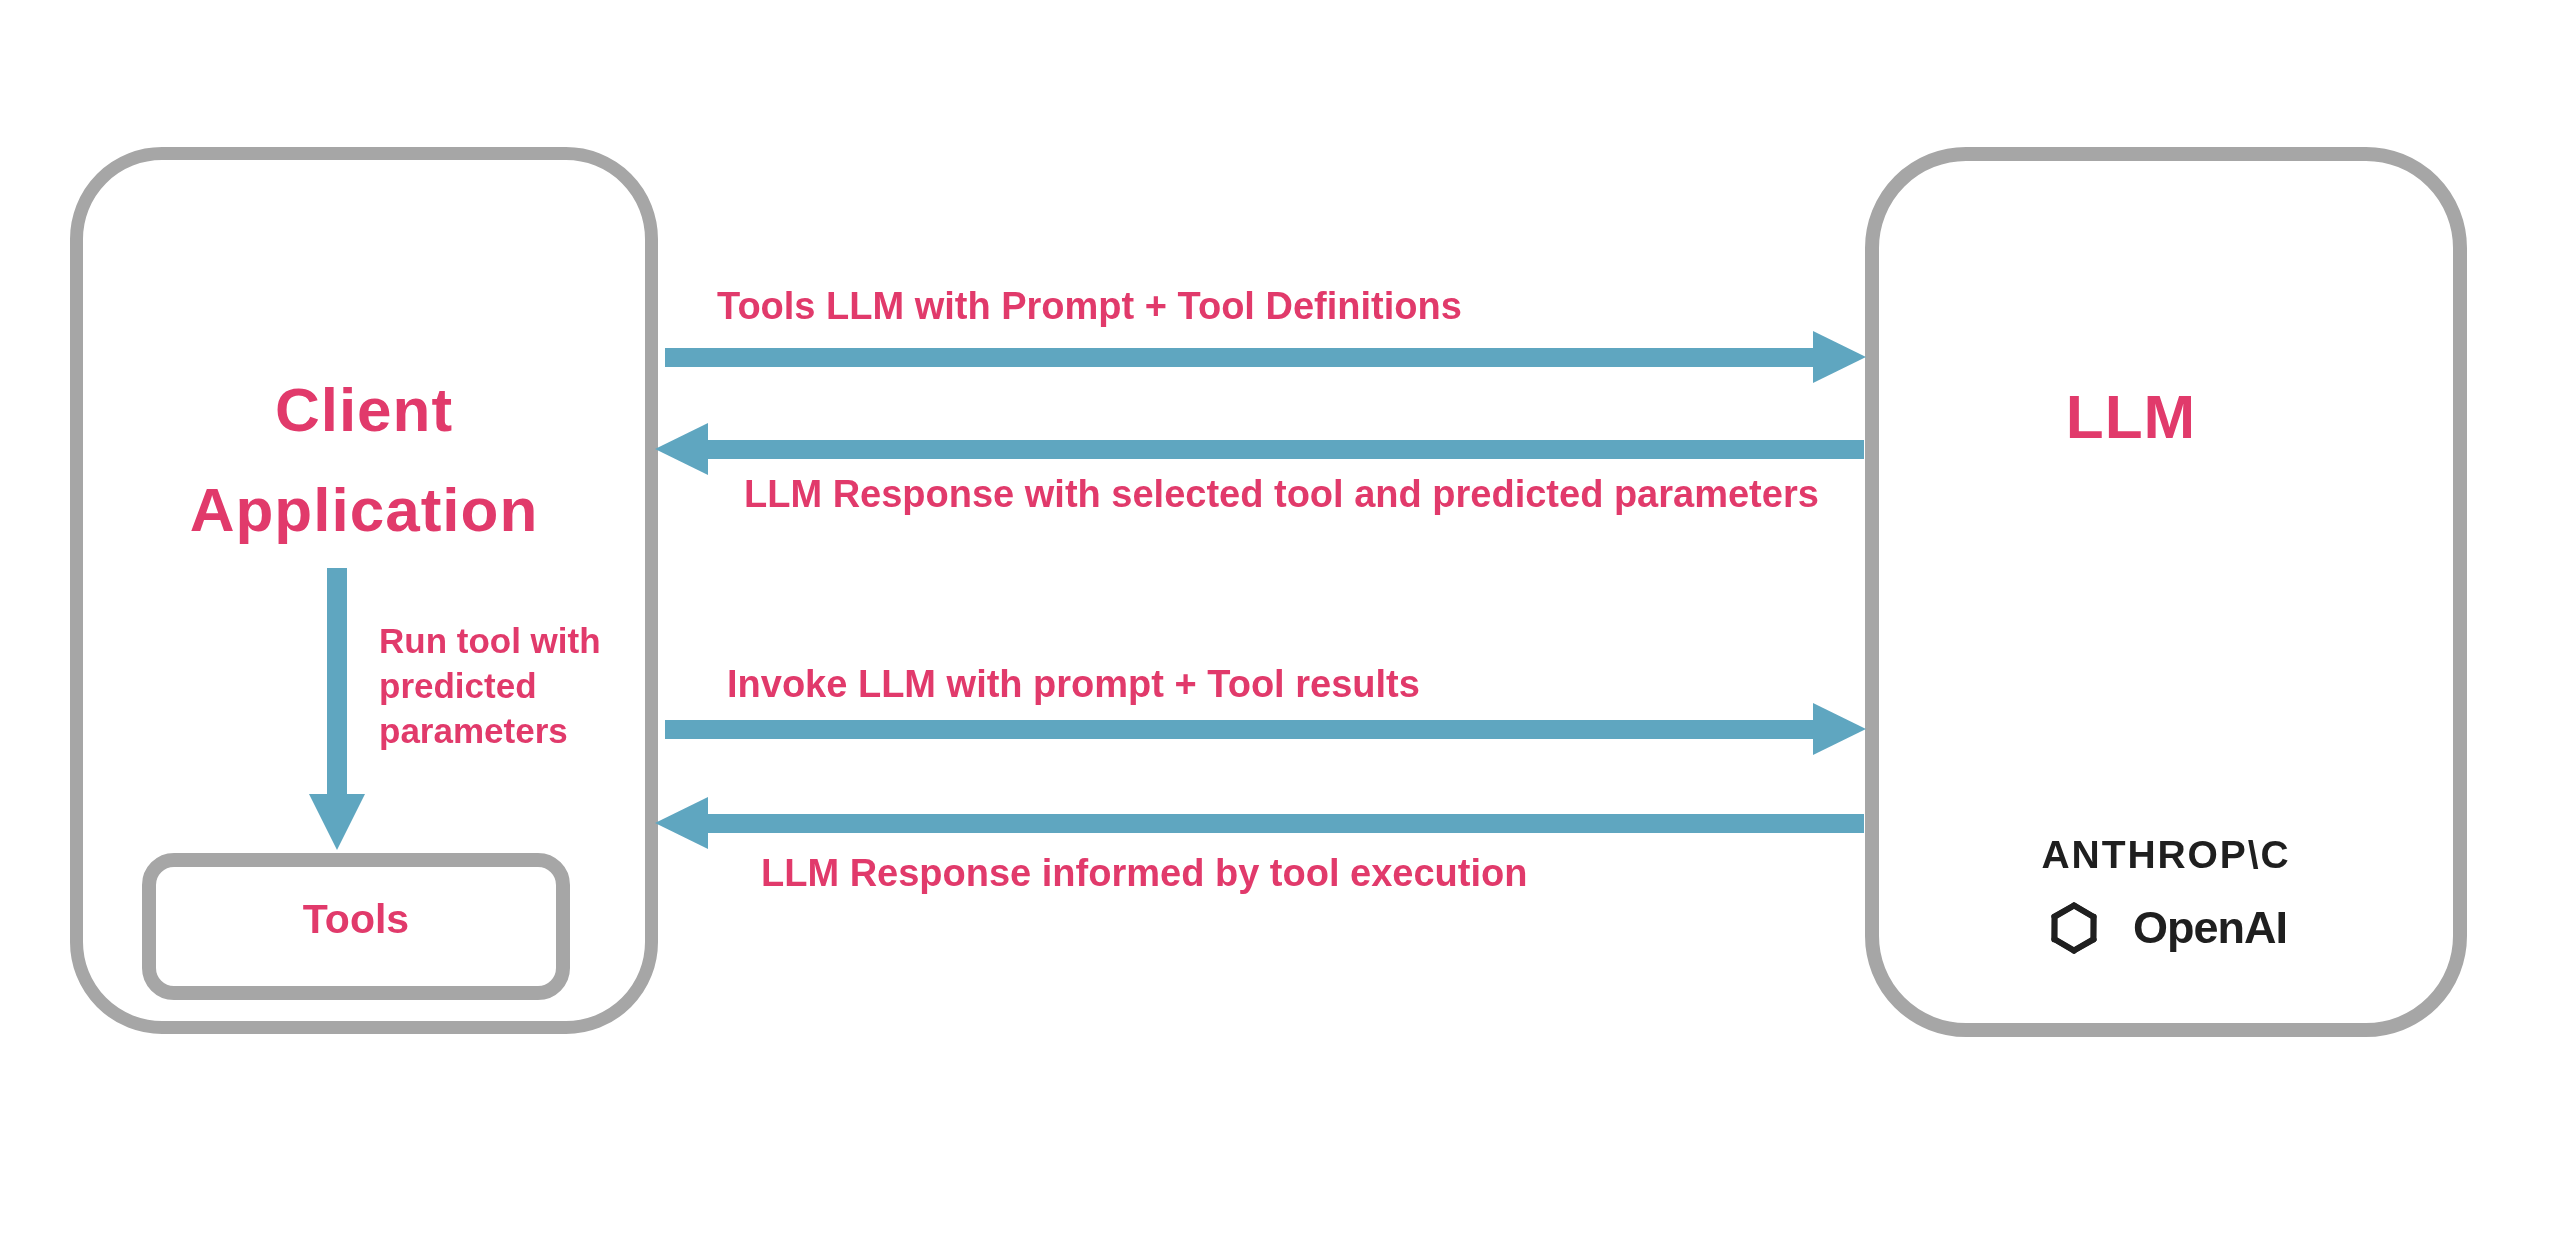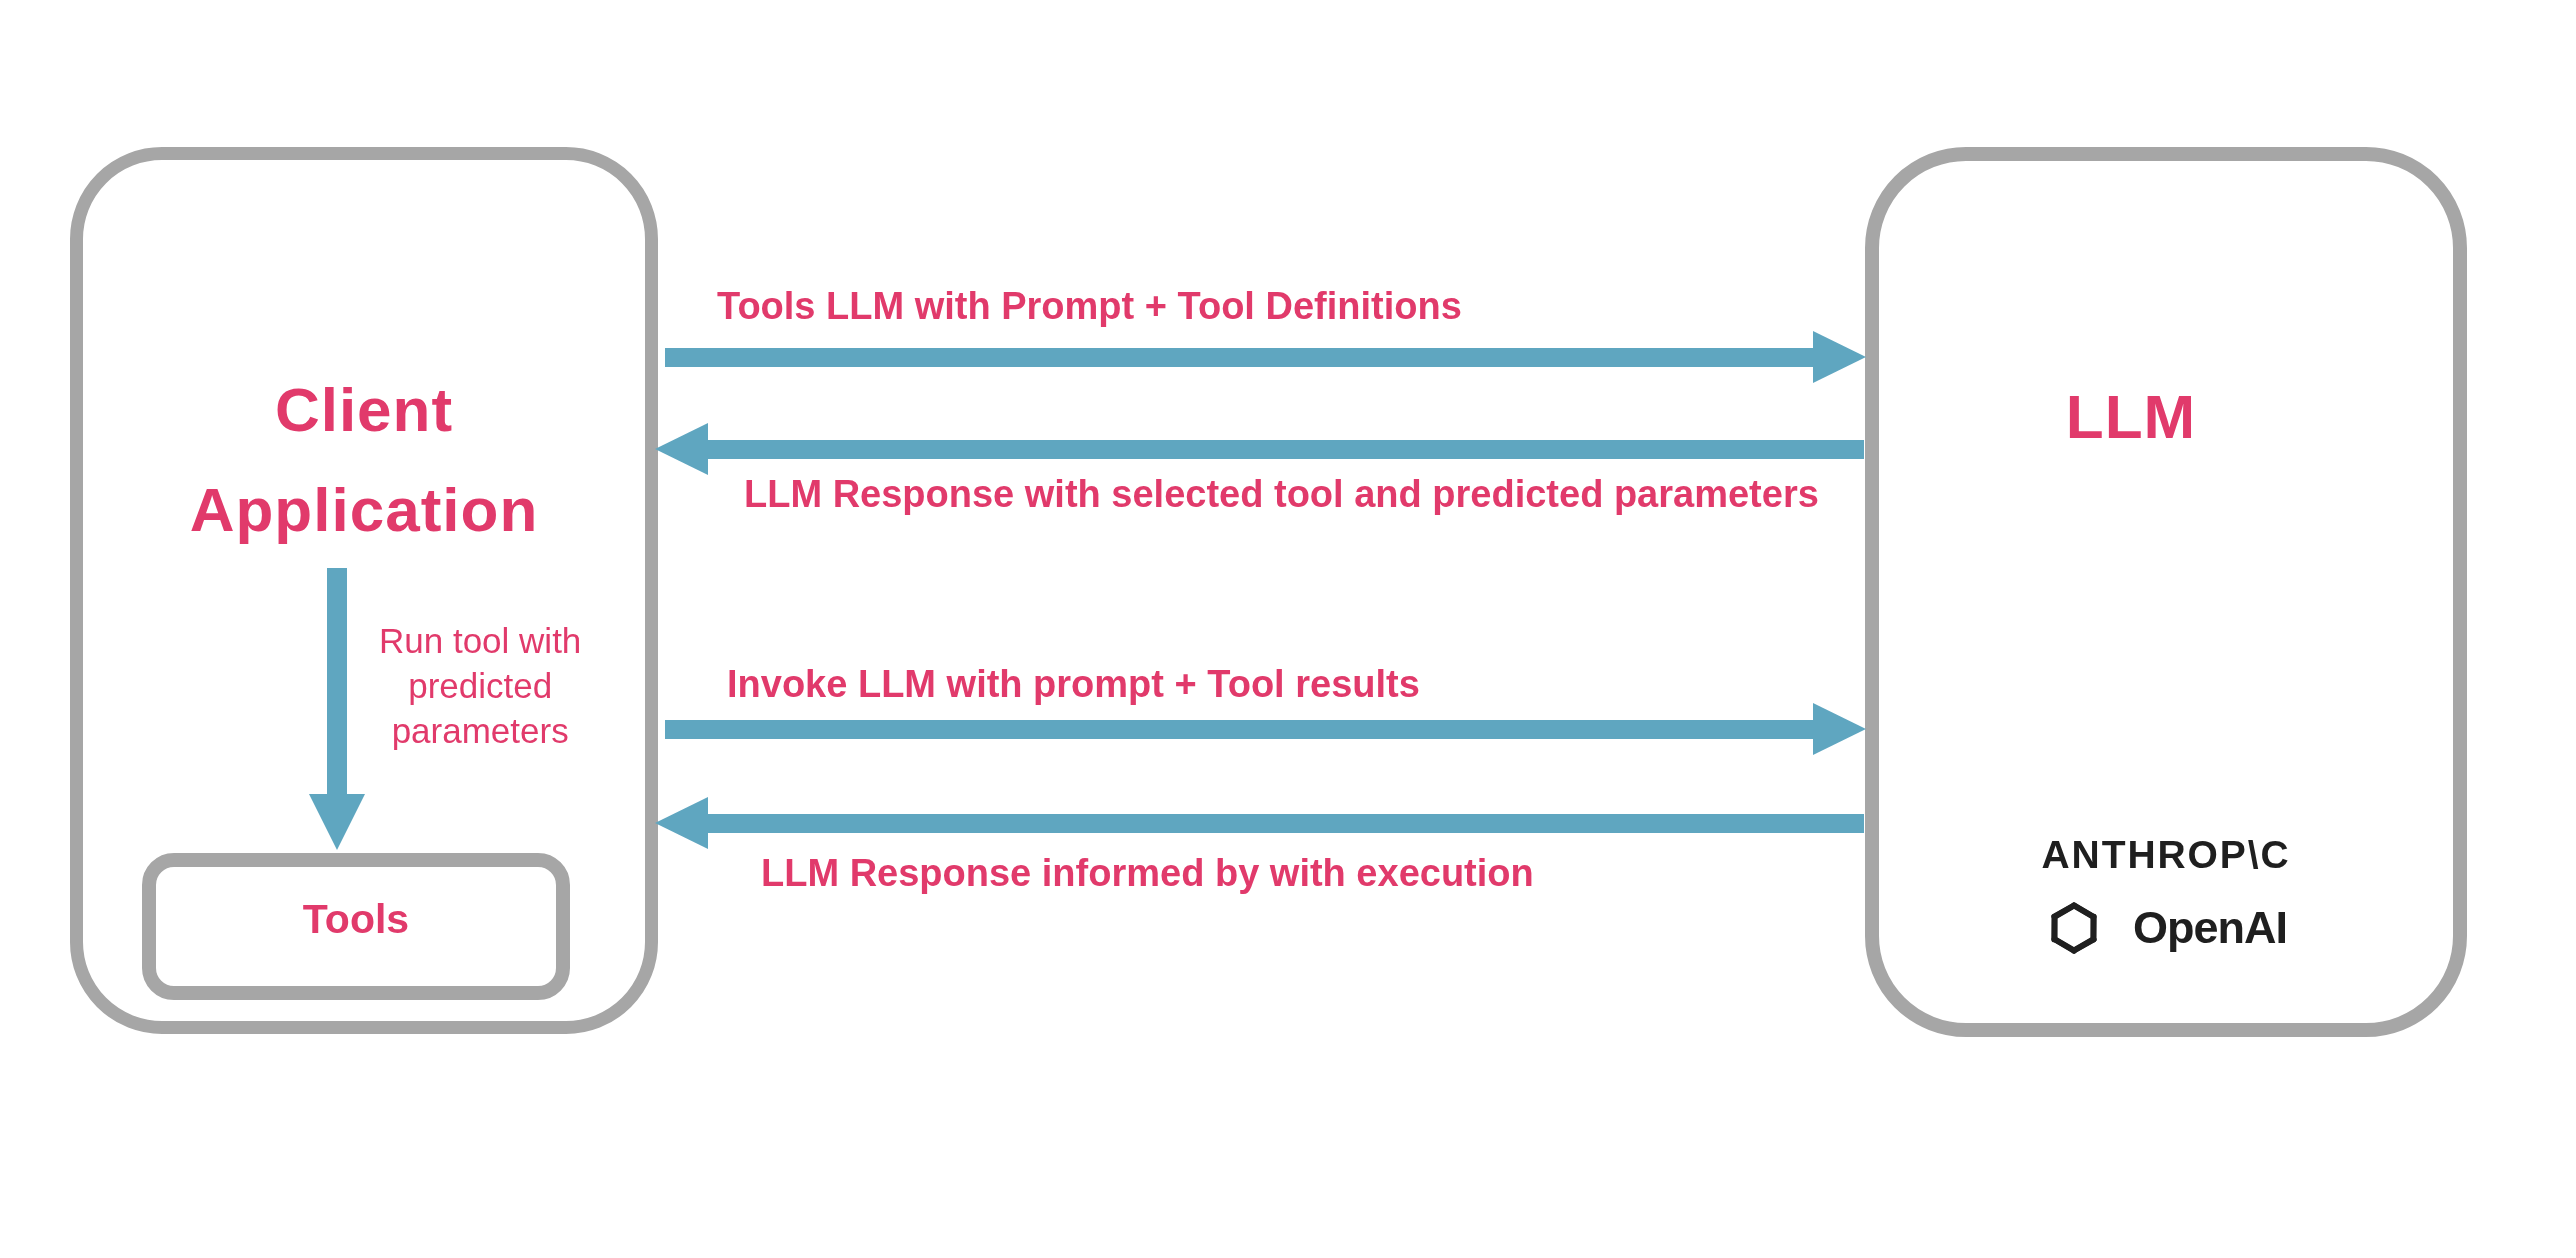--- a/index.html
+++ b/index.html
@@ -63,21 +63,21 @@
   .varrow-head{
     position:absolute;left:309px;top:794px;
     width:0;height:0;
     border-left:28px solid transparent;
     border-right:28px solid transparent;
     border-top:56px solid var(--blue);
   }
   .run-label{
     position:absolute;left:379px;top:618px;
     color:var(--pink);
-    font-size:35px;font-weight:normal;line-height:45px;text-align:center;
+    font-size:35px;font-weight:bold;line-height:45px;
   }
 
   
   .shaft{position:absolute;height:19.3px;background:var(--blue);}
   .head{position:absolute;width:0;height:0;
     border-top:26px solid transparent;
     border-bottom:26px solid transparent;}
   .head-right{border-left:53px solid var(--blue);}
   .head-left{border-right:53px solid var(--blue);}
 
@@ -168,16 +168,16 @@
   <div class="head head-left head-l2"></div>
   <div class="shaft shaft-l2"></div>
   <div class="msg-label msg-2">LLM Response with selected tool and predicted parameters</div>
 
   <div class="msg-label msg-3">Invoke LLM with prompt + Tool results</div>
   <div class="shaft shaft-r3"></div>
   <div class="head head-right head-r3"></div>
 
   <div class="head head-left head-l4"></div>
   <div class="shaft shaft-l4"></div>
-  <div class="msg-label msg-4">LLM Response informed by with execution</div>
+  <div class="msg-label msg-4">LLM Response informed by tool execution</div>
 
 </div>
 
 
 </body></html>

